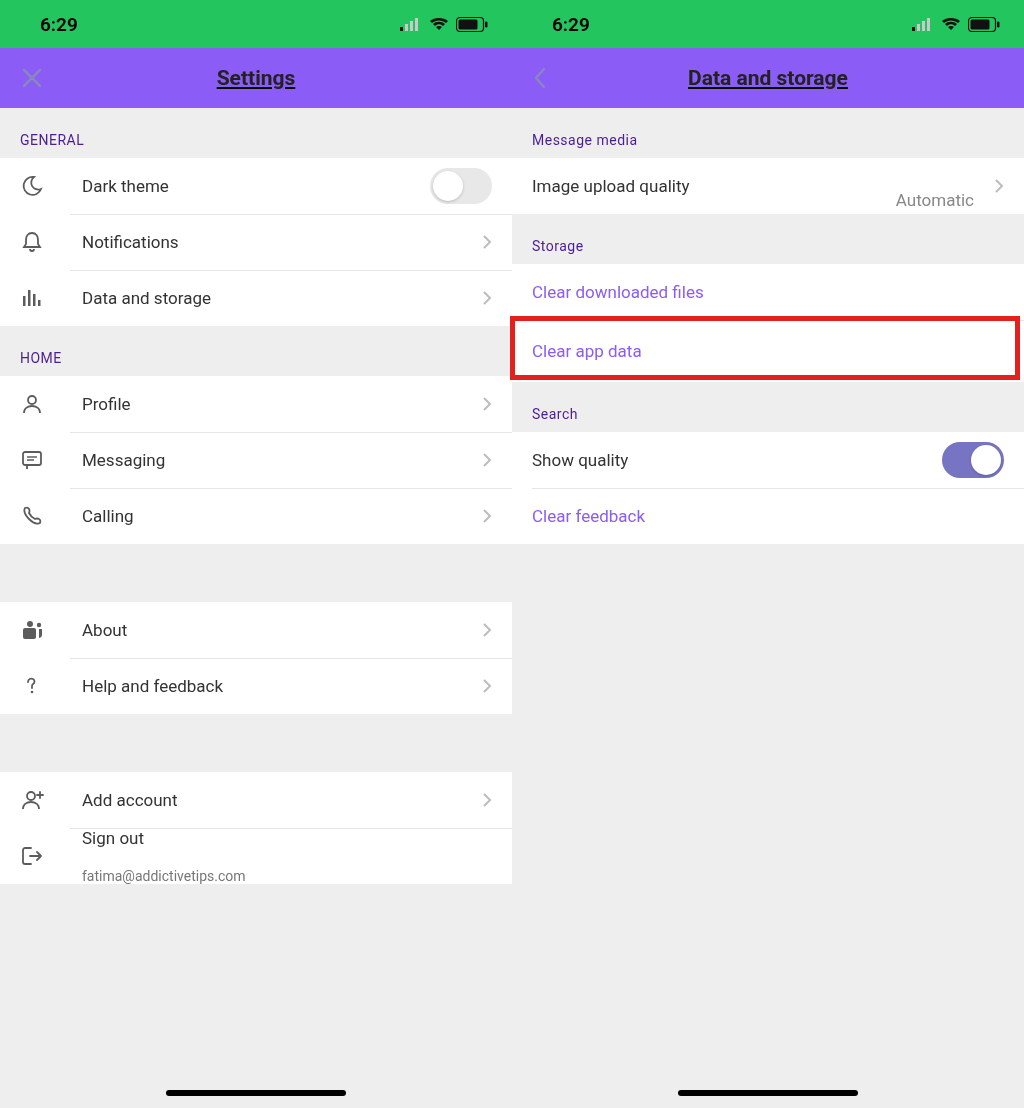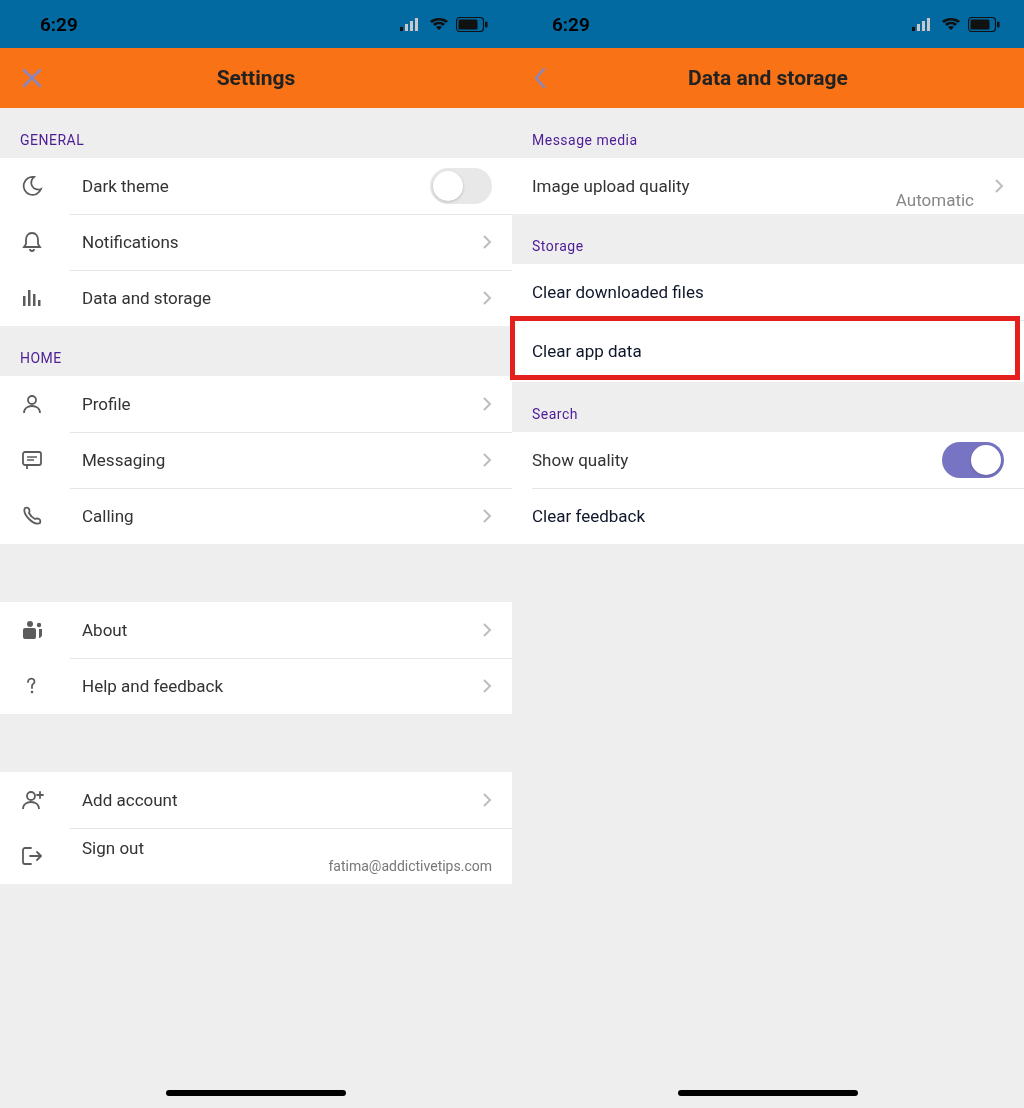--- a/index.html
+++ b/index.html
@@ -6,27 +6,27 @@
   body {
     font-family: -apple-system, BlinkMacSystemFont, "Segoe UI", Roboto, Helvetica, Arial, sans-serif;
     background: #fff;
     width: 1024px;
     height: 1108px;
     overflow: hidden;
   }
   .container { display: flex; width: 1024px; height: 1108px; }
   .phone { width: 512px; height: 1108px; background: #efeeee; position: relative; }
   .status-bar {
-    height: 48px; background: #0369a1; display: flex; align-items: center;
+    height: 48px; background: #22c55e; display: flex; align-items: center;
     justify-content: space-between; padding: 0 24px 0 40px; font-weight: 600; font-size: 19px;
   }
   .status-right { display: flex; align-items: center; gap: 7px; }
   .nav-bar {
-    height: 60px; background: #f97316; display: flex; align-items: center;
-    position: relative; border-bottom: 0;
+    height: 60px; background: #8b5cf6; display: flex; align-items: center;
+    position: relative; border-bottom: 0; text-decoration: underline;
   }
   .nav-left {
     position: absolute; left: 20px; display: flex; align-items: center; height: 100%;
   }
   .nav-title {
     flex: 1; text-align: center; font-size: 21px; font-weight: 700; color: #222;
   }
   .section-header {
     font-size: 14px; color: #4c1d95; padding: 24px 20px 10px 20px; background: #efeeee;
     letter-spacing: 0.5px;
@@ -36,21 +36,21 @@
     background: #fff; display: flex; align-items: center; min-height: 56px;
     padding: 0 20px 0 20px; position: relative; gap: 12px;
   }
   .row + .row::before {
     content: ""; position: absolute; top: 0; left: 70px; right: 0; height: 1px;
     background: #e6e5e5;
   }
   .row.noicon + .row.noicon::before { left: 20px; }
   .row .icon { width: 50px; display: flex; align-items: center; color: #5d5c5c; }
   .row .label { flex: 1; font-size: 17px; color: #333; }
-  .row .label.link { color: #0f172a; }
+  .row .label.link { color: #8b5cf6; }
   .row .sub { font-size: 14px; color: #777; margin-top: 20px; }
   .row .value { font-size: 17px; color: #888; margin-right: 8px; margin-top: 28px; }
   .chevron { color: #bdbdbd; }
   .group { border-top: 0; }
   .gap { height: 58px; background: #efeeee; }
   .toggle {
     width: 62px; height: 36px; border-radius: 20px; position: relative;
   }
   .toggle.off { background: #e9e8e8; }
   .toggle.on { background: #7774c4; }
@@ -61,21 +61,21 @@
   .toggle.off .knob { left: 3px; }
   .toggle.on .knob { right: 3px; }
   .highlight-box {
     border: 5px solid #e3201e; position: absolute; pointer-events: none;
   }
   .home-indicator {
     position: absolute; bottom: 12px; left: 50%; transform: translateX(-50%);
     width: 180px; height: 6px; background: #000; border-radius: 4px;
   }
   svg { display: block; }
-  .labelwrap { display:flex; flex-direction:row; flex:1; }
+  .labelwrap { display:flex; flex-direction:column; flex:1; }
 </style>
 </head>
 <body>
 
 <div class="container">
 
   <div class="phone">
     <div class="status-bar">
       <span>6:29</span>
       <div class="status-right">

